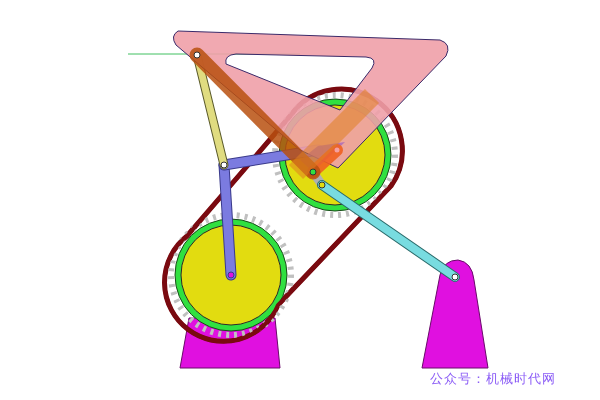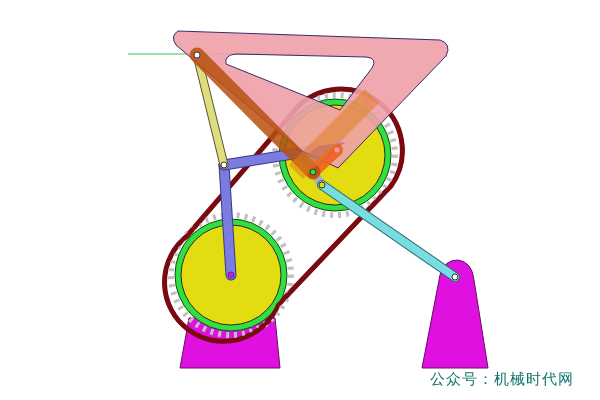--- a/index.html
+++ b/index.html
@@ -1,18 +1,18 @@
 <!DOCTYPE html>
 <html><head>
 <meta charset="utf-8">
 <style>
   html,body{margin:0;padding:0;background:#ffffff;}
   #stage{position:relative;width:600px;height:400px;overflow:hidden;background:#ffffff;}
   svg{position:absolute;left:0;top:0;}
-  .caption{position:absolute;left:430px;top:370px;font-family:"DejaVu Serif",serif;font-size:15px;color:#0f766e;letter-spacing:1px;white-space:nowrap;}
+  .caption{position:absolute;left:430px;top:370px;font-family:"DejaVu Serif",serif;font-size:13px;color:#8b5cf6;letter-spacing:1px;white-space:nowrap;}
 </style>
 </head>
 <body>
 
 <div id="stage">
 <svg width="600" height="400" viewBox="0 0 600 400">
 
   <path d="M189 318 L275 318 L280 368 L180 368 Z" fill="#e010e0" stroke="#6a0a6a" stroke-width="1"></path>
   <path d="M440 275 Q444 260 458 260 Q472 262 474 280 L488 368 L422 368 Z" fill="#e010e0" stroke="#6a0a6a" stroke-width="1"></path>
 

